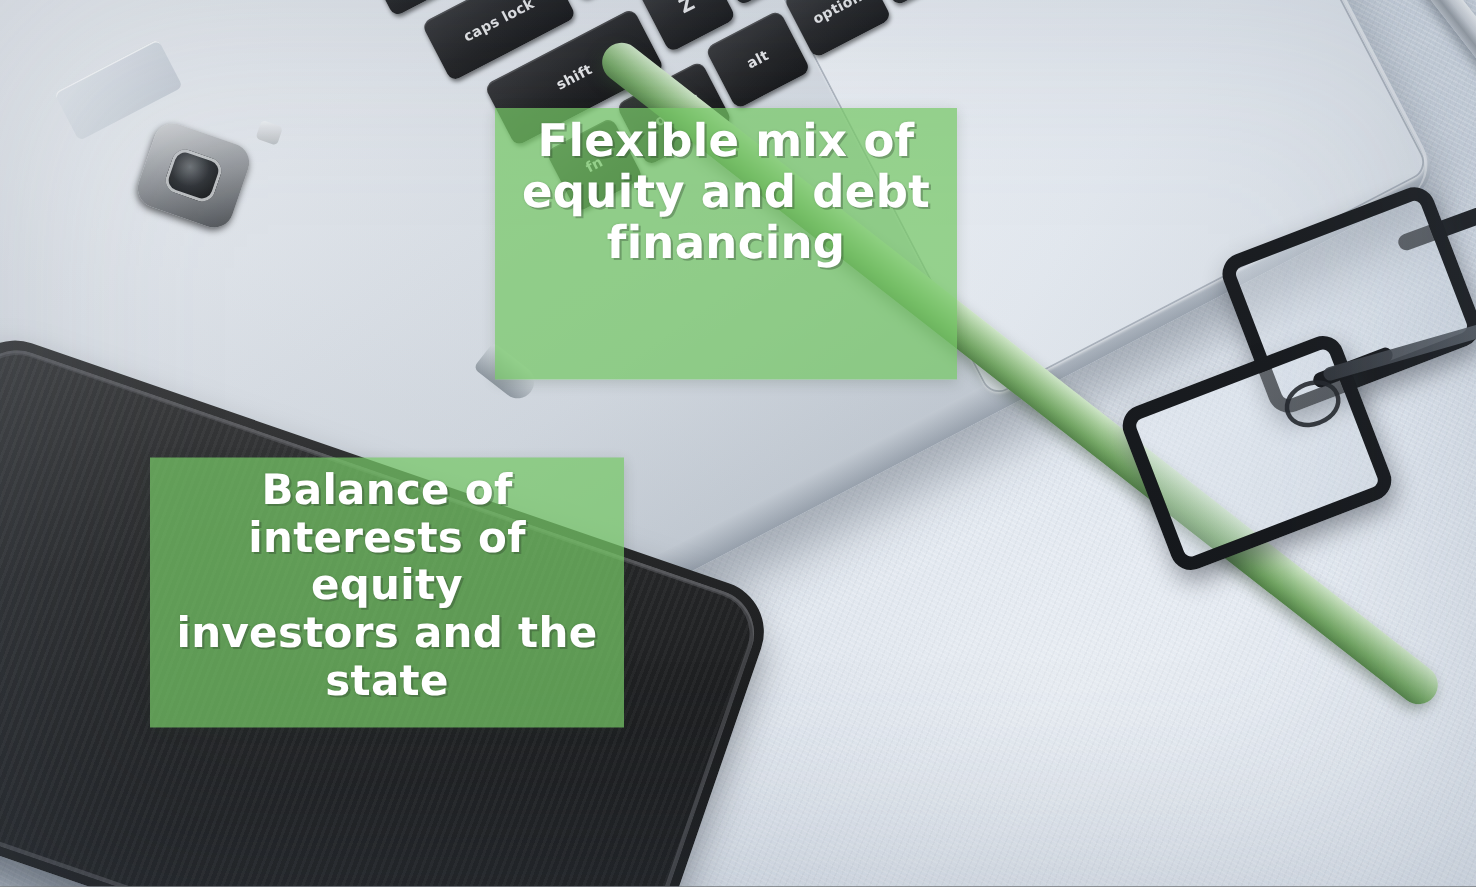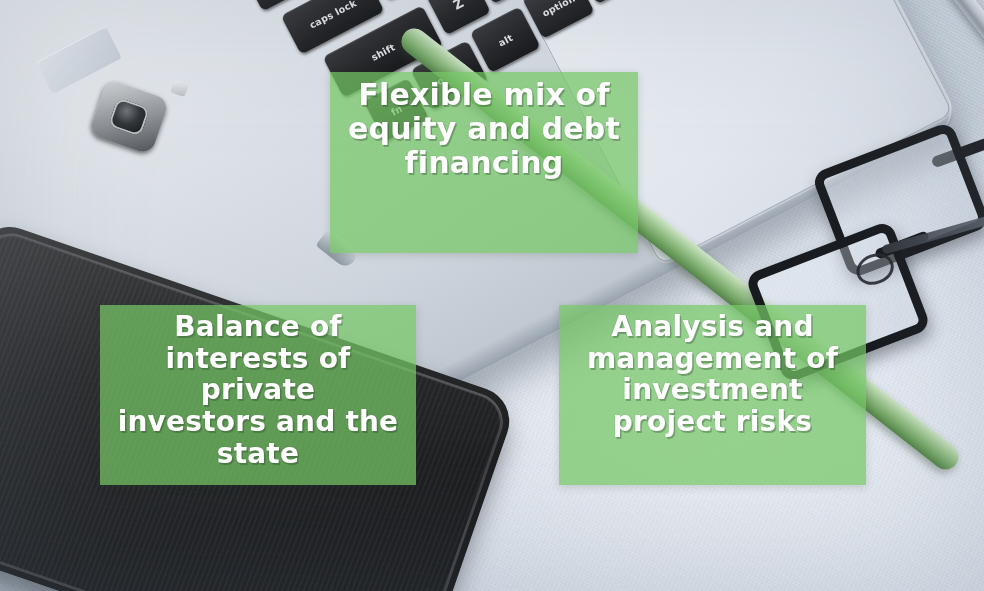--- a/index.html
+++ b/index.html
@@ -325,25 +325,19 @@
   </div>
 
   <div class="panel" id="panel-top">
     <div class="panel-text">Flexible mix of
 equity and debt
 financing</div>
   </div>
 
   <div class="panel" id="panel-left">
     <div class="panel-text">Balance of
-interests of private
+interests of equity
 investors and the
 state</div>
   </div>
 
-  <div class="panel" id="panel-right">
-    <div class="panel-text">Analysis and
-management of
-investment
-project risks</div>
-  </div>
 
 </div>
 
 </body></html>

